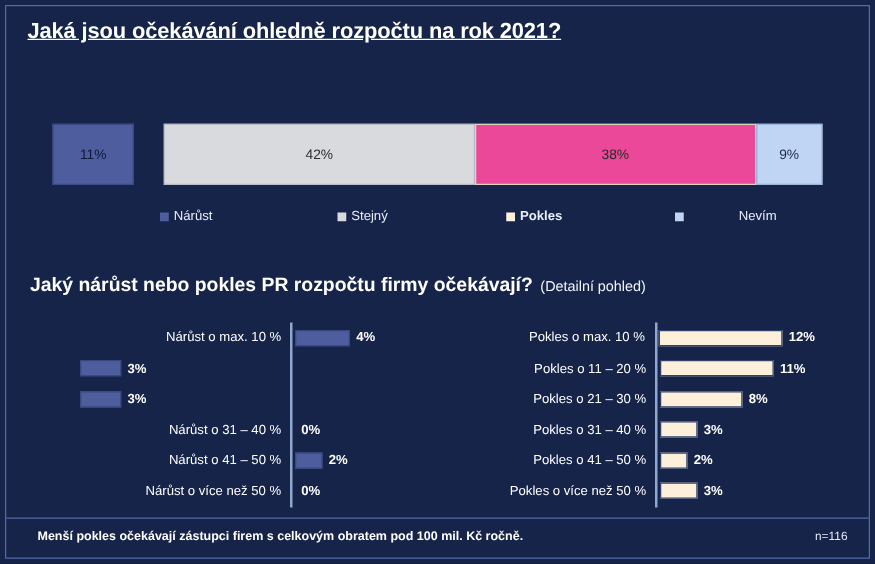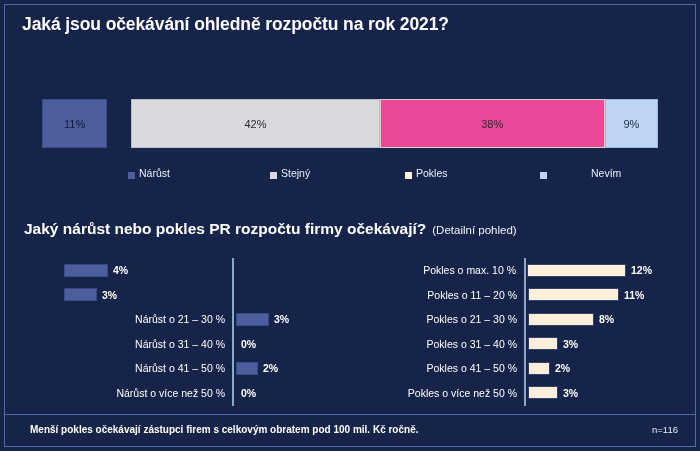--- a/index.html
+++ b/index.html
@@ -29,20 +29,21 @@
 
   .title-1 {
     position: absolute;
     left: 22px;
     top: 14px;
     font-size: 17.5px;
     font-weight: bold;
     color: #ffffff;
     letter-spacing: -0.1px;
     white-space: nowrap;
+    text-decoration: underline;
   }
 
   
   .stacked-wrap {
     position: absolute;
     left: 42px;
     top: 99px;
     width: 616px;
     height: 49px;
     display: flex;
@@ -66,34 +67,34 @@
   .legend {
     position: absolute;
     left: 42px;
     top: 167px;
     width: 616px;
     height: 16px;
   }
   .legend-item {
     position: absolute;
     display: flex;
-    align-items: flex-end;
+    align-items: center;
     gap: 4px;
     font-size: 10.5px;
     color: #e9eefb;
     white-space: nowrap;
   }
   .legend-item .sw {
     width: 7px;
     height: 7px;
     display: inline-block;
   }
   .lg0 { left: 86px; }
   .lg1 { left: 228px; }
-  .lg2 { left: 363px; }
+  .lg2 { left: 363px; font-weight: bold; }
   .lg3 { left: 498px; gap: 44px; }
 
   .title-2 {
     position: absolute;
     left: 24px;
     top: 220px;
     font-size: 15.5px;
     font-weight: bold;
     color: #ffffff;
     white-space: nowrap;
@@ -219,33 +220,33 @@
     </div>
   </div>
 
   <div class="title-2">
     <span>Jaký nárůst nebo pokles PR rozpočtu firmy očekávají?</span><span class="sub">(Detailní pohled)</span>
   </div>
 
   <div class="panel panel-left">
     <div class="axis"></div>
     <div class="drow">
+      <div class="dlabel">Nárůst o max. 10 %</div>
       <div class="track">
         <div class="dbar" style="width:44px"></div>
         <div class="dval">4%</div>
       </div>
     </div>
     <div class="drow">
       <div class="track">
         <div class="dbar" style="width:33px"></div>
         <div class="dval">3%</div>
       </div>
     </div>
     <div class="drow">
-      <div class="dlabel">Nárůst o 21 – 30 %</div>
       <div class="track">
         <div class="dbar" style="width:33px"></div>
         <div class="dval">3%</div>
       </div>
     </div>
     <div class="drow">
       <div class="dlabel">Nárůst o 31 – 40 %</div>
       <div class="track">
         <div class="dbar zero"></div>
         <div class="dval">0%</div>

